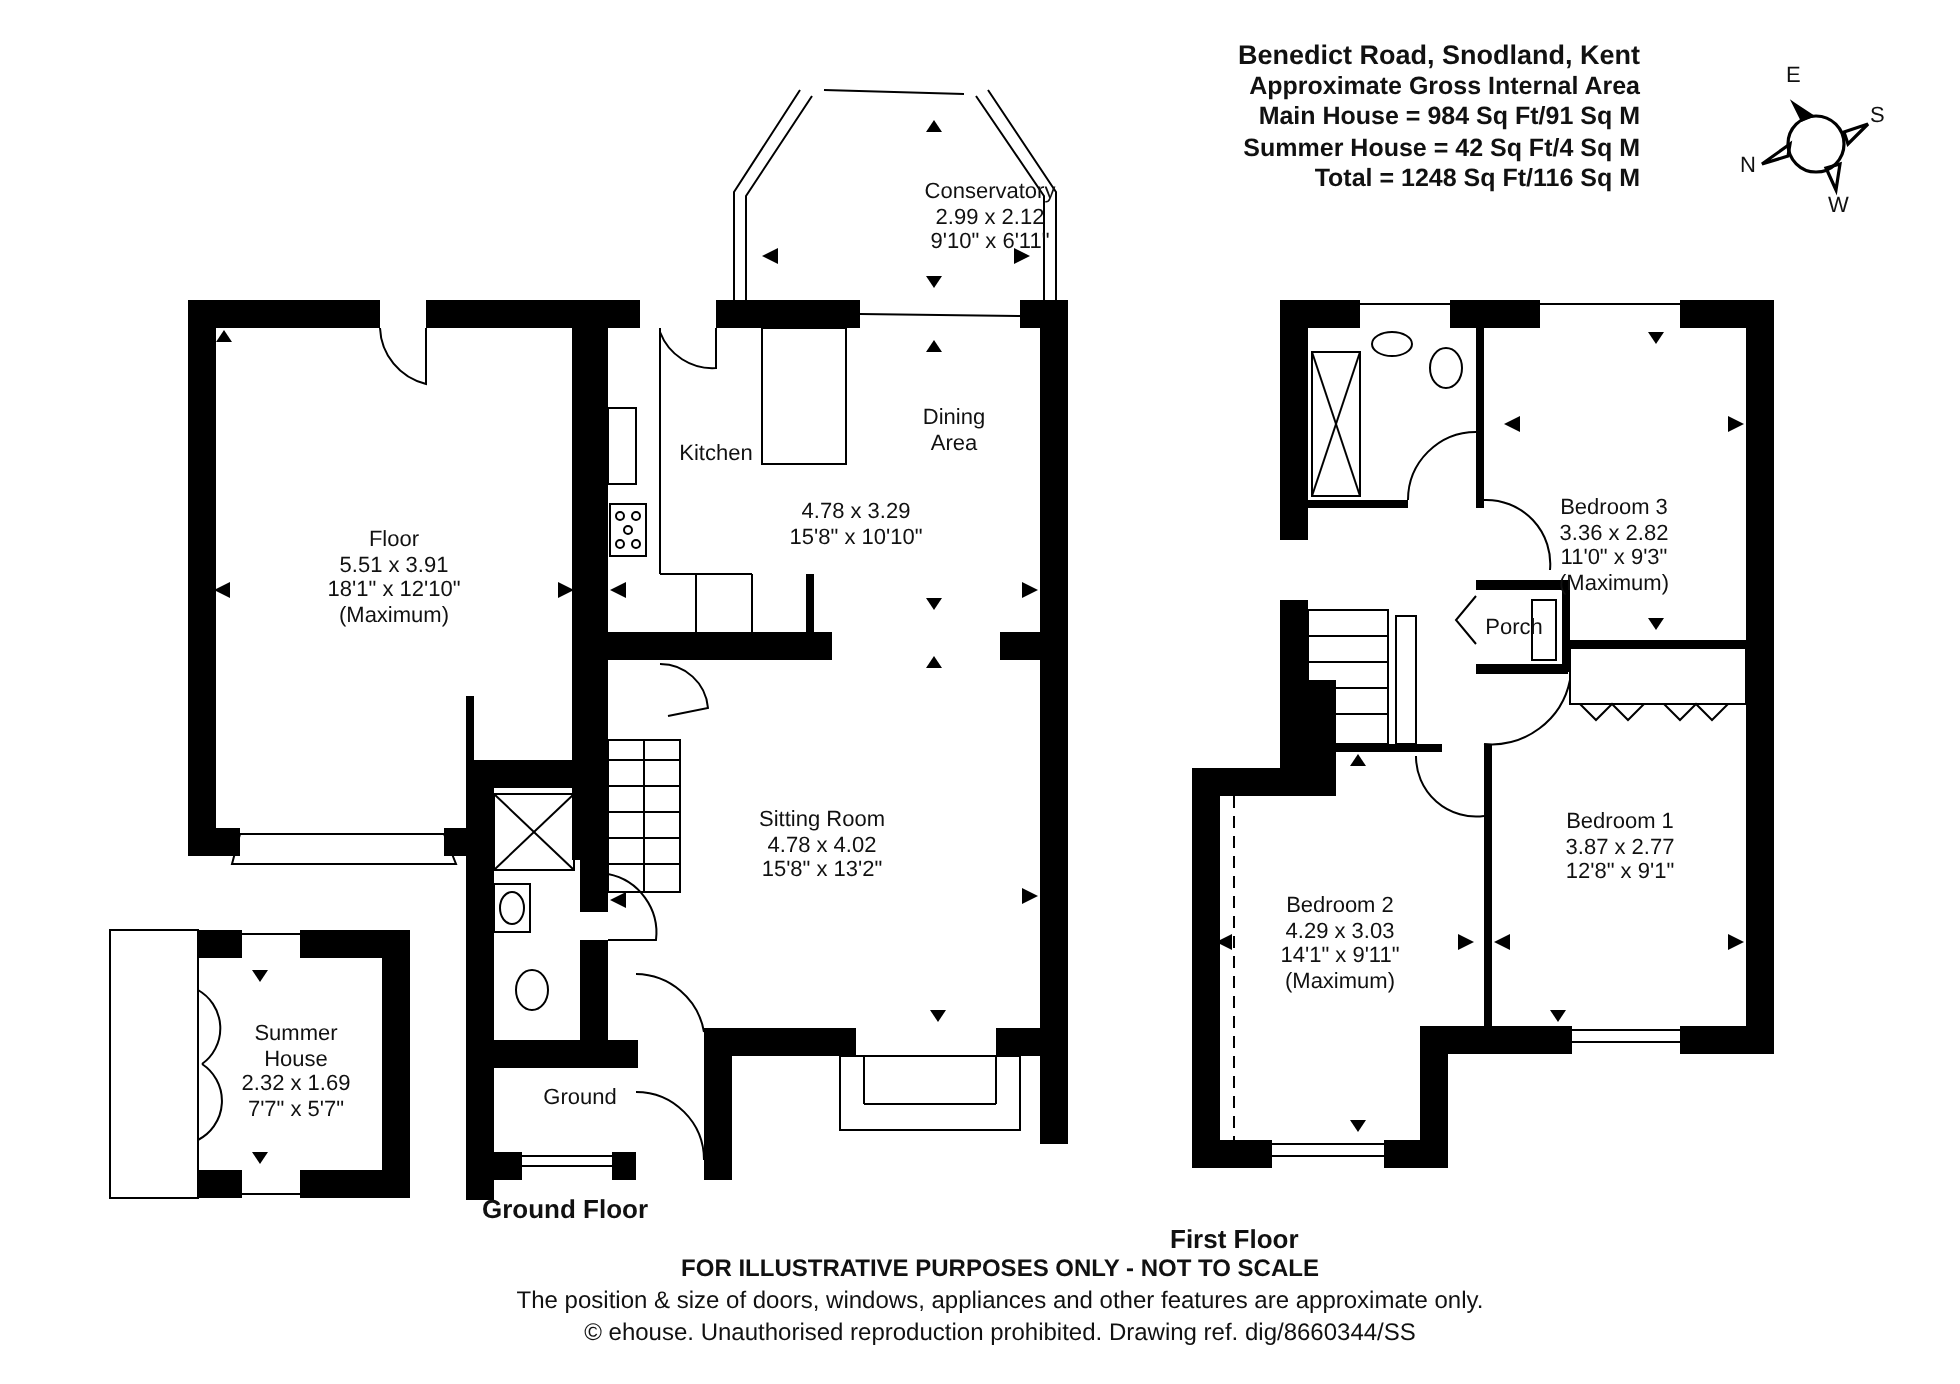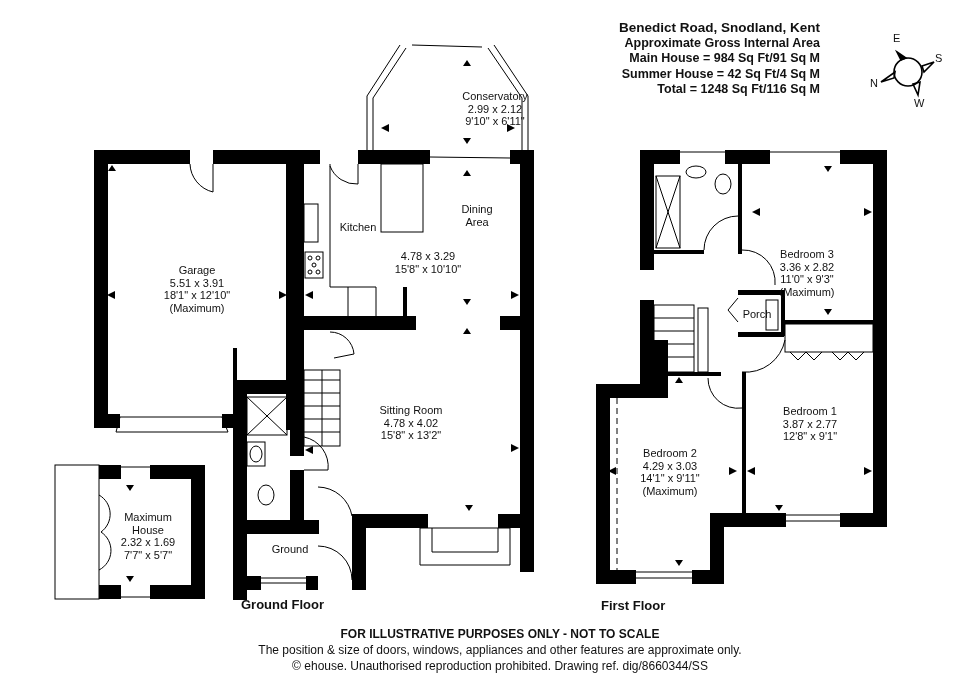--- a/index.html
+++ b/index.html
@@ -213,21 +213,21 @@
   <div>Summer House = 42 Sq Ft/4 Sq M</div>
   <div>Total = 1248 Sq Ft/116 Sq M</div>
 </div>
 
 <span class="compass-letter" style="left:893px;top:32px;">E</span>
 <span class="compass-letter" style="left:935px;top:52px;">S</span>
 <span class="compass-letter" style="left:870px;top:77px;">N</span>
 <span class="compass-letter" style="left:914px;top:97px;">W</span>
 
 <div class="room-label" style="left:197px;top:264px;">
-  <div>Garage</div>
+  <div>Floor</div>
   <div>5.51 x 3.91</div>
   <div>18'1" x 12'10"</div>
   <div>(Maximum)</div>
 </div>
 <div class="room-label" style="left:447px;top:90px;margin-left:48px;">
   <div>Conservatory</div>
   <div>2.99 x 2.12</div>
   <div>9'10" x 6'11"</div>
 </div>
 <div class="room-label" style="left:358px;top:221px;">
@@ -243,21 +243,21 @@
 </div>
 <div class="room-label" style="left:411px;top:404px;">
   <div>Sitting Room</div>
   <div>4.78 x 4.02</div>
   <div>15'8" x 13'2"</div>
 </div>
 <div class="room-label" style="left:290px;top:543px;">
   <div>Ground</div>
 </div>
 <div class="room-label" style="left:148px;top:511px;">
-  <div>Maximum</div>
+  <div>Summer</div>
   <div>House</div>
   <div>2.32 x 1.69</div>
   <div>7'7" x 5'7"</div>
 </div>
 <div class="room-label" style="left:807px;top:220px;margin-top:28px;">
   <div>Bedroom 3</div>
   <div>3.36 x 2.82</div>
   <div>11'0" x 9'3"</div>
   <div>(Maximum)</div>
 </div>
@@ -270,19 +270,19 @@
   <div>12'8" x 9'1"</div>
 </div>
 <div class="room-label" style="left:670px;top:447px;">
   <div>Bedroom 2</div>
   <div>4.29 x 3.03</div>
   <div>14'1" x 9'11"</div>
   <div>(Maximum)</div>
 </div>
 
 <div class="floor-label" style="left:241px;top:597px;">Ground Floor</div>
-<div class="floor-label" style="left:585px;top:598px;margin-left:16px;">First Floor</div>
+<div class="floor-label" style="left:585px;top:612px;">First Floor</div>
 
 <div class="footer">
   <div class="f1">FOR ILLUSTRATIVE PURPOSES ONLY - NOT TO SCALE</div>
   <div>The position &amp; size of doors, windows, appliances and other features are approximate only.</div>
   <div>© ehouse. Unauthorised reproduction prohibited. Drawing ref. dig/8660344/SS</div>
 </div>
 
 </body></html>

